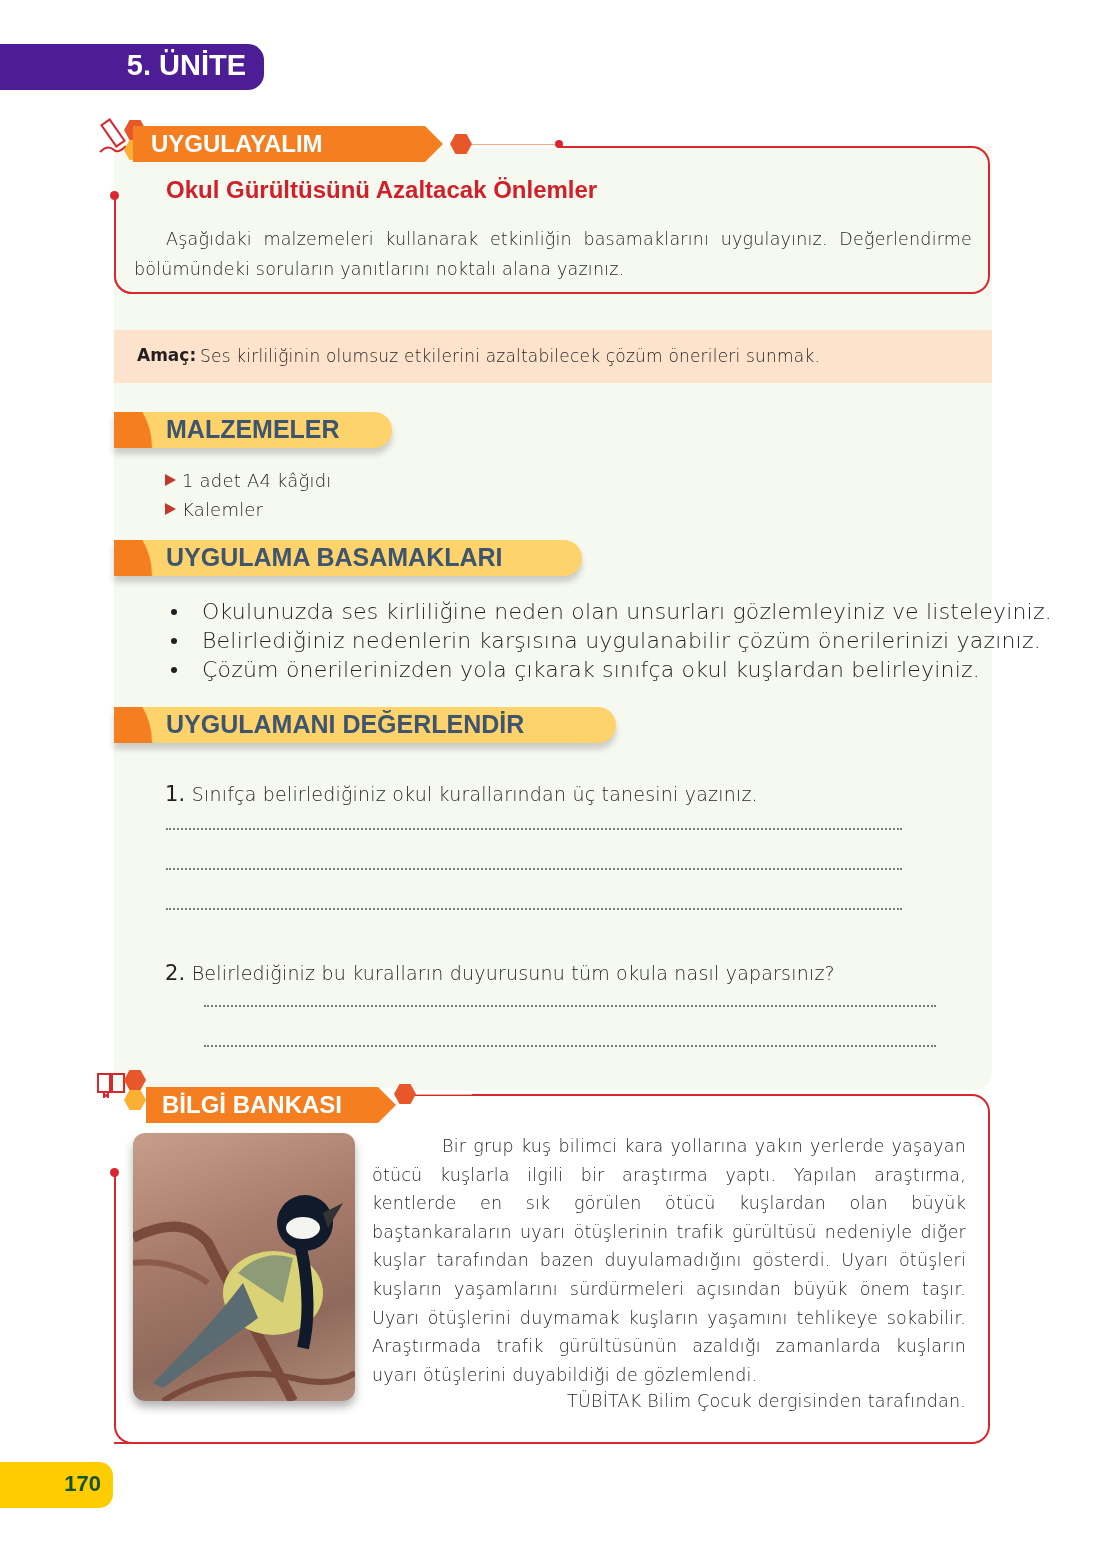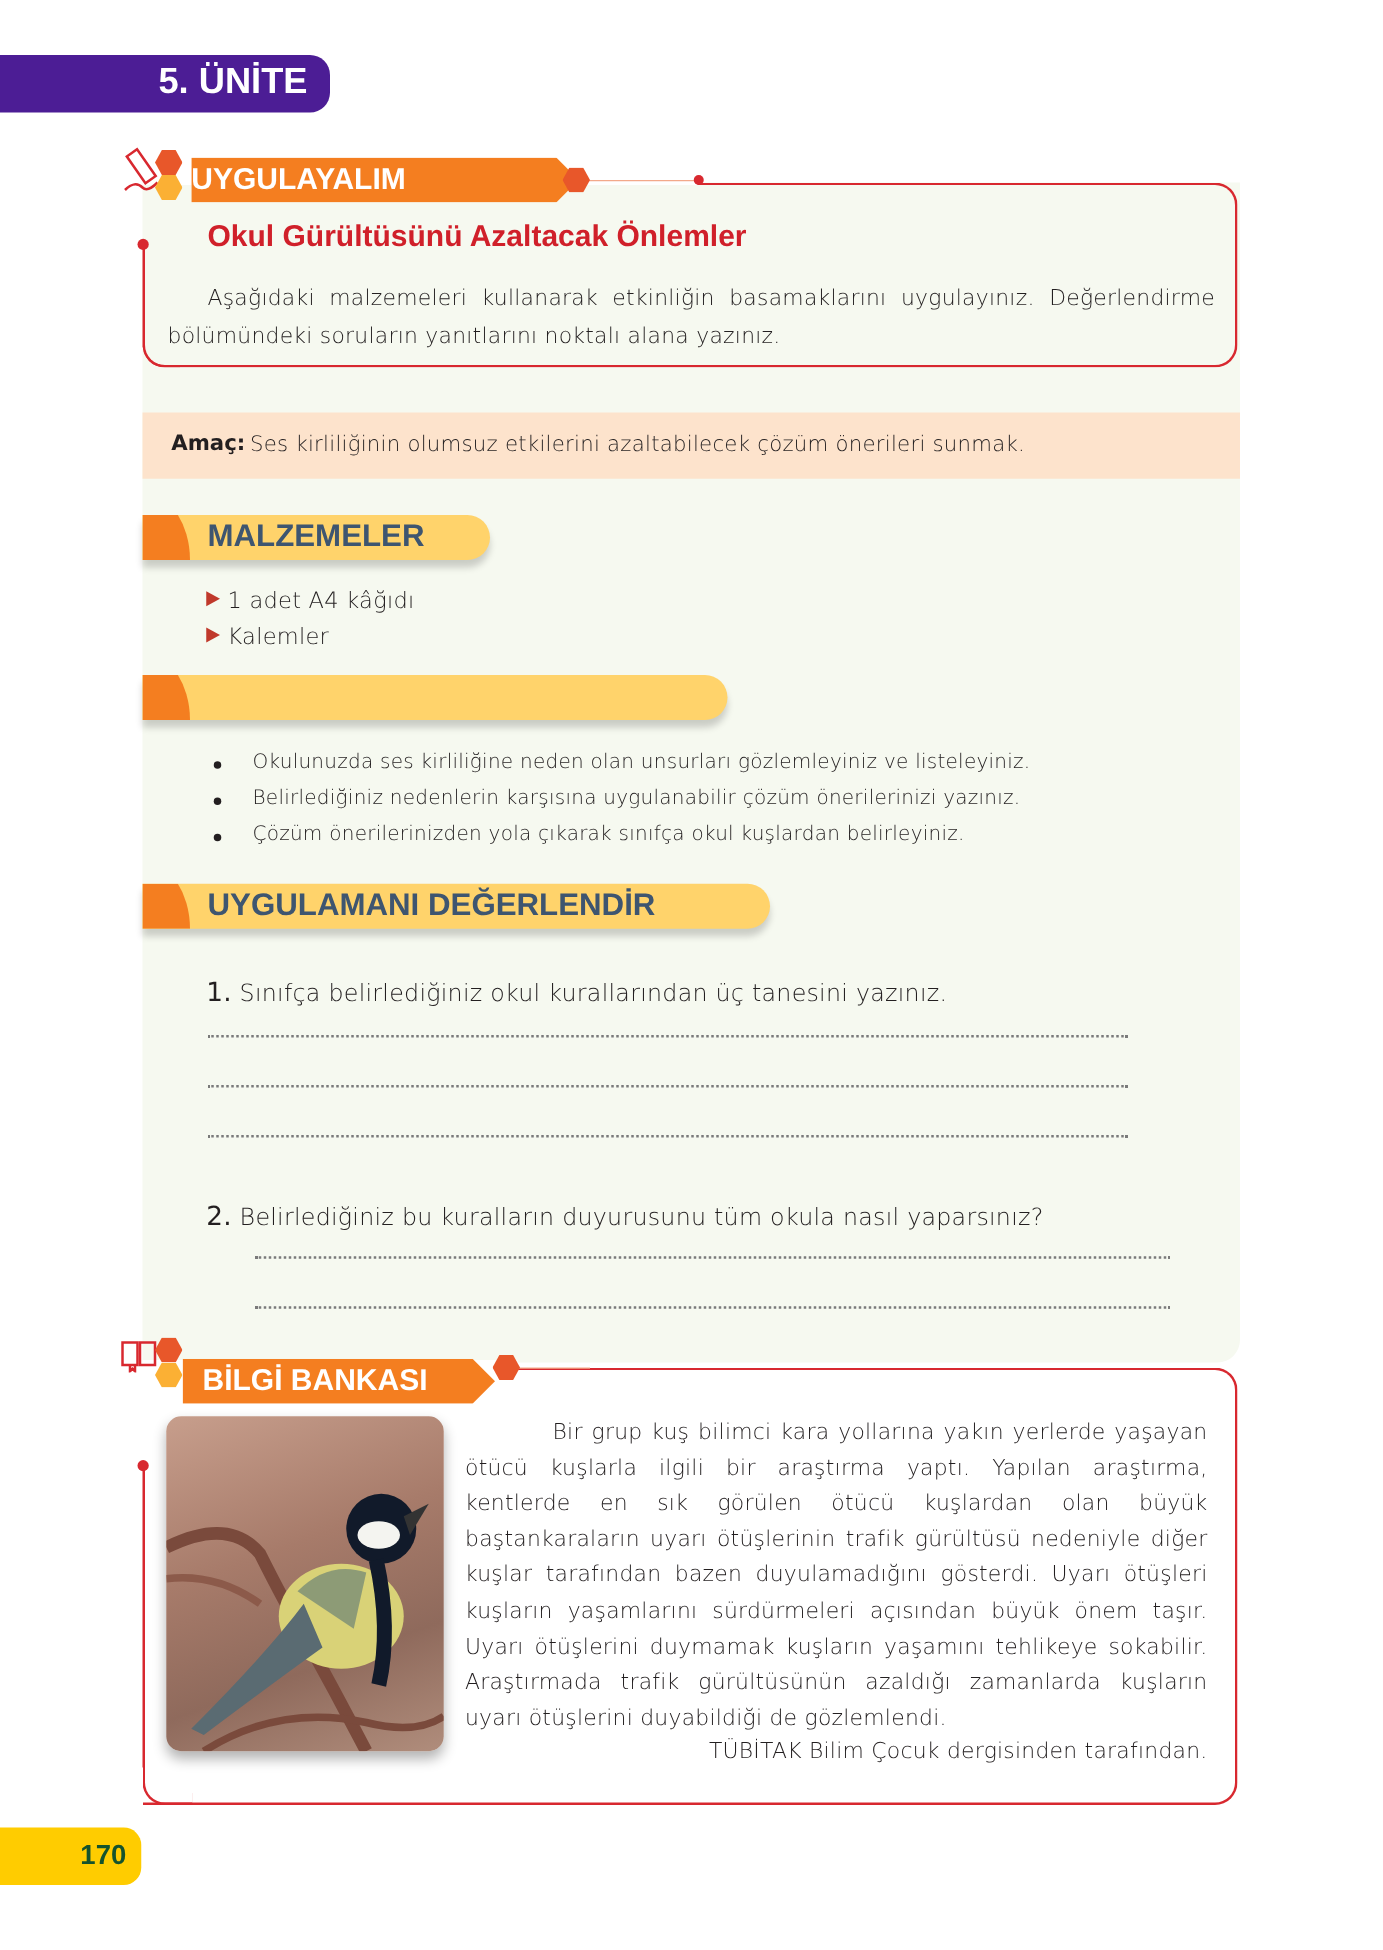--- a/index.html
+++ b/index.html
@@ -20,42 +20,42 @@
   #intro-box{left:114px;top:146px;width:876px;height:148px;border:2px solid #d8282f;border-left:none;border-radius:0 18px 18px 18px;box-sizing:border-box;}
   #intro-line-left{left:114px;top:196px;width:2px;height:82px;background:#d8282f;}
   #intro-dot-left{left:110px;top:191px;width:9px;height:9px;background:#d8282f;border-radius:50%;}
   #intro-corner{left:114px;top:262px;width:30px;height:32px;border-left:2px solid #d8282f;border-bottom:2px solid #d8282f;border-radius:0 0 0 18px;box-sizing:border-box;}
   #intro-top-thin{left:470px;top:144px;width:88px;height:1px;background:#f3a98a;}
   #intro-dot-top{left:555px;top:140px;width:8px;height:8px;background:#d8282f;border-radius:50%;}
   #intro-top-cover{left:114px;top:140px;width:444px;height:8px;background:#fff;}
 
   .ribbon{height:36px;background:#f47e20;color:#fff;font-size:24px;line-height:36px;
           clip-path:polygon(0 0,calc(100% - 18px) 0,100% 50%,calc(100% - 18px) 100%,0 100%);}
-  #uyg-ribbon{left:153px;top:126px;width:310px;box-sizing:border-box;}
+  #uyg-ribbon{left:133px;top:126px;width:310px;padding-left:18px;box-sizing:border-box;}
   .hex{width:22px;height:20px;clip-path:polygon(25% 0,75% 0,100% 50%,75% 100%,25% 100%,0 50%);}
 
   #intro-title{left:166px;top:176px;color:#d0202a;font-size:24px;}
   #intro-text{left:134px;top:224px;width:838px;font-size:17.5px;line-height:30px;text-align:justify;text-indent:32px;}
 
   
   #amac{left:114px;top:330px;width:878px;height:53px;background:#fde3cc;}
   #amac-label{left:137px;top:345px;font-size:17px;font-weight:bold;}
   #amac-text{left:200px;top:346px;font-size:17px;}
 
   
   .sec{height:36px;border-radius:0 20px 20px 0;background:#ffd36b;box-shadow:0 6px 6px rgba(0,0,0,0.18);overflow:hidden;}
   .sec .orange{position:absolute;left:0;top:0;width:38px;height:100%;background:#f47e20;border-radius:0 0 0 0;clip-path:ellipse(100% 150% at 0% 100%);}
   .sec span{position:absolute;left:52px;top:3px;color:#3e5570;font-size:25px;}
   #sec-malz{left:114px;top:412px;width:278px;}
   #sec-basam{left:114px;top:540px;width:468px;}
   #sec-deger{left:114px;top:707px;width:502px;}
 
   .tri-item{font-size:18px;}
   .tri{display:inline-block;width:0;height:0;border-top:6px solid transparent;border-bottom:6px solid transparent;border-left:11px solid #c0392b;margin-right:6px;vertical-align:1px;}
-  .bullet{font-size:16px;}
+  .bullet{font-size:22px;}
   .bullet .dot{display:inline-block;width:6px;height:6px;border-radius:50%;background:#231f20;position:absolute;left:-31px;top:10px;}
 
   .q{font-size:19px;margin-top:11px;}
   .q b{font-weight:normal;font-size:21px;}
   .dots{height:2px;border-bottom:2px dotted #7a7a7a;}
 
   
   #bilgi-box{left:114px;top:1094px;width:876px;height:350px;border:2px solid #d8282f;border-left:none;border-radius:0 18px 18px 0;box-sizing:border-box;}
   #bilgi-bottom{left:114px;top:1410px;width:40px;height:34px;border-left:2px solid #d8282f;border-bottom:2px solid #d8282f;border-radius:0 0 0 18px;box-sizing:border-box;}
   #bilgi-left-line{left:114px;top:1174px;width:2px;height:240px;background:#d8282f;}
@@ -117,20 +117,21 @@
 </div>
 <div class="abs tri-item hand" style="left:165px;top:470px">
   <i class="tri"></i><span>1 adet A4 kâğıdı</span>
 </div>
 <div class="abs tri-item hand" style="left:165px;top:499px">
   <i class="tri"></i><span>Kalemler</span>
 </div>
 
 <div id="sec-basam" class="abs sec">
   <div class="orange"></div>
+  <span class="head-font">UYGULAMA BASAMAKLARI</span>
 </div>
 <div class="abs bullet hand" style="left:202px;top:599px">
   <i class="dot"></i><span>Okulunuzda ses kirliliğine neden olan unsurları gözlemleyiniz ve listeleyiniz.</span>
 </div>
 <div class="abs bullet hand" style="left:202px;top:628px">
   <i class="dot"></i><span>Belirlediğiniz nedenlerin karşısına uygulanabilir çözüm önerilerinizi yazınız.</span>
 </div>
 <div class="abs bullet hand" style="left:202px;top:657px">
   <i class="dot"></i><span>Çözüm önerilerinizden yola çıkarak sınıfça okul kuşlardan belirleyiniz.</span>
 </div>

